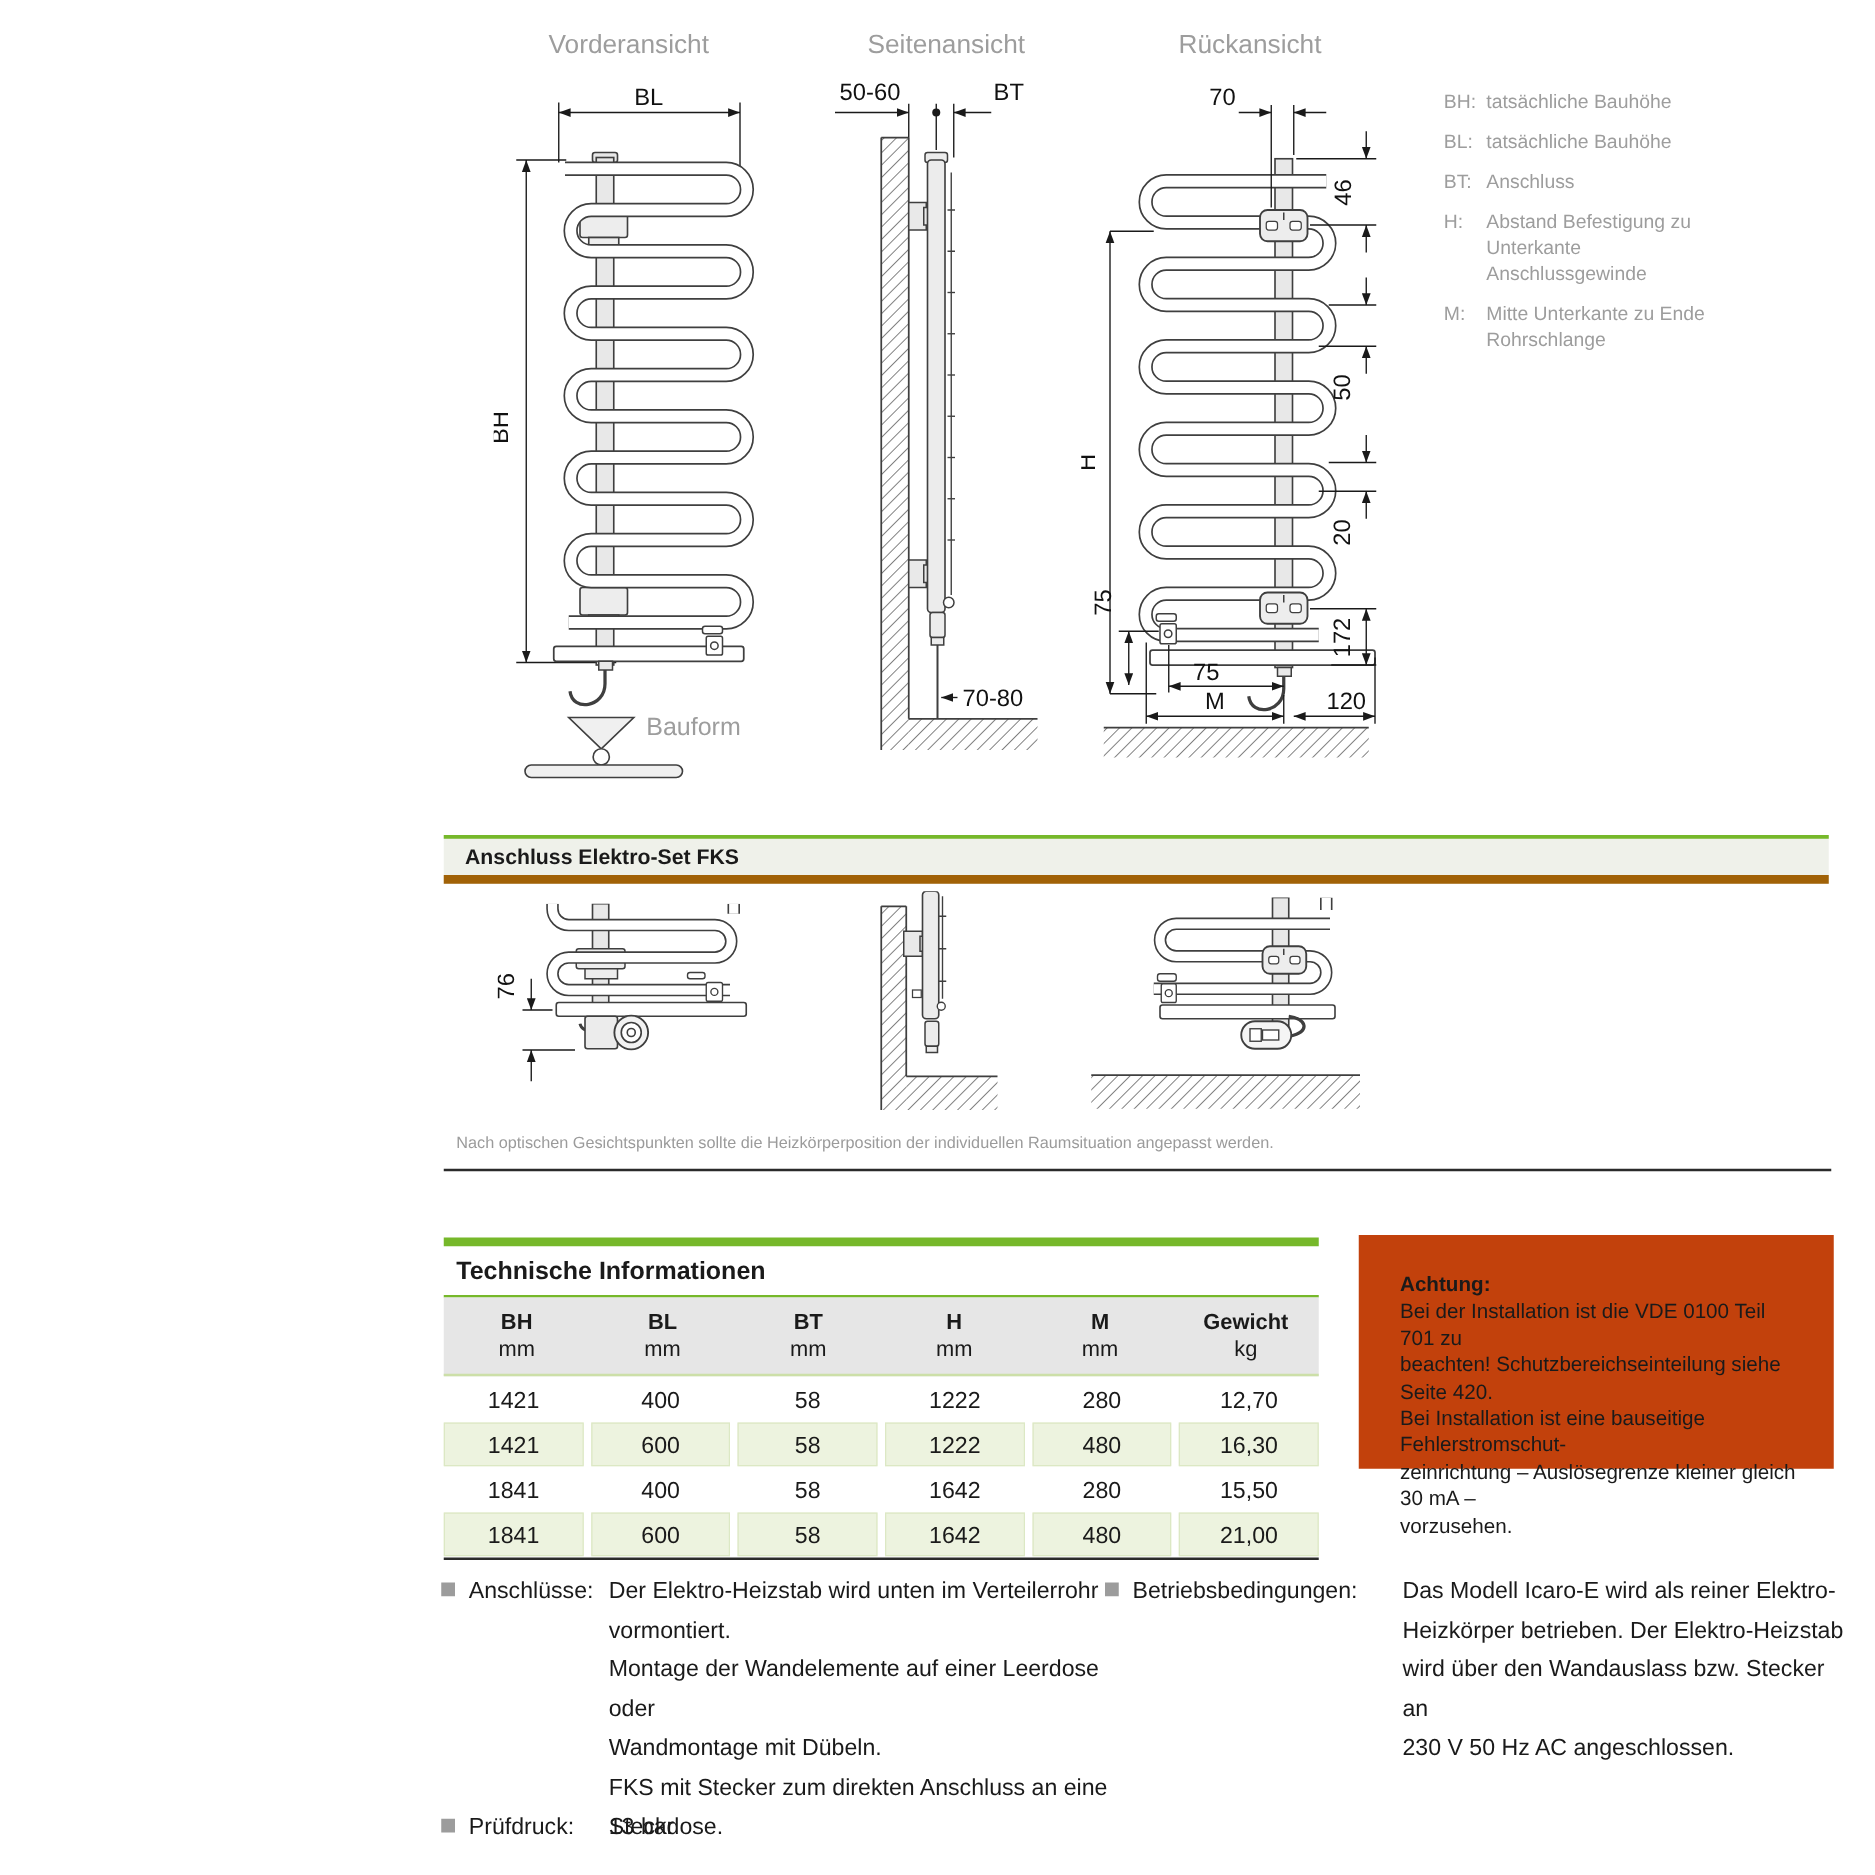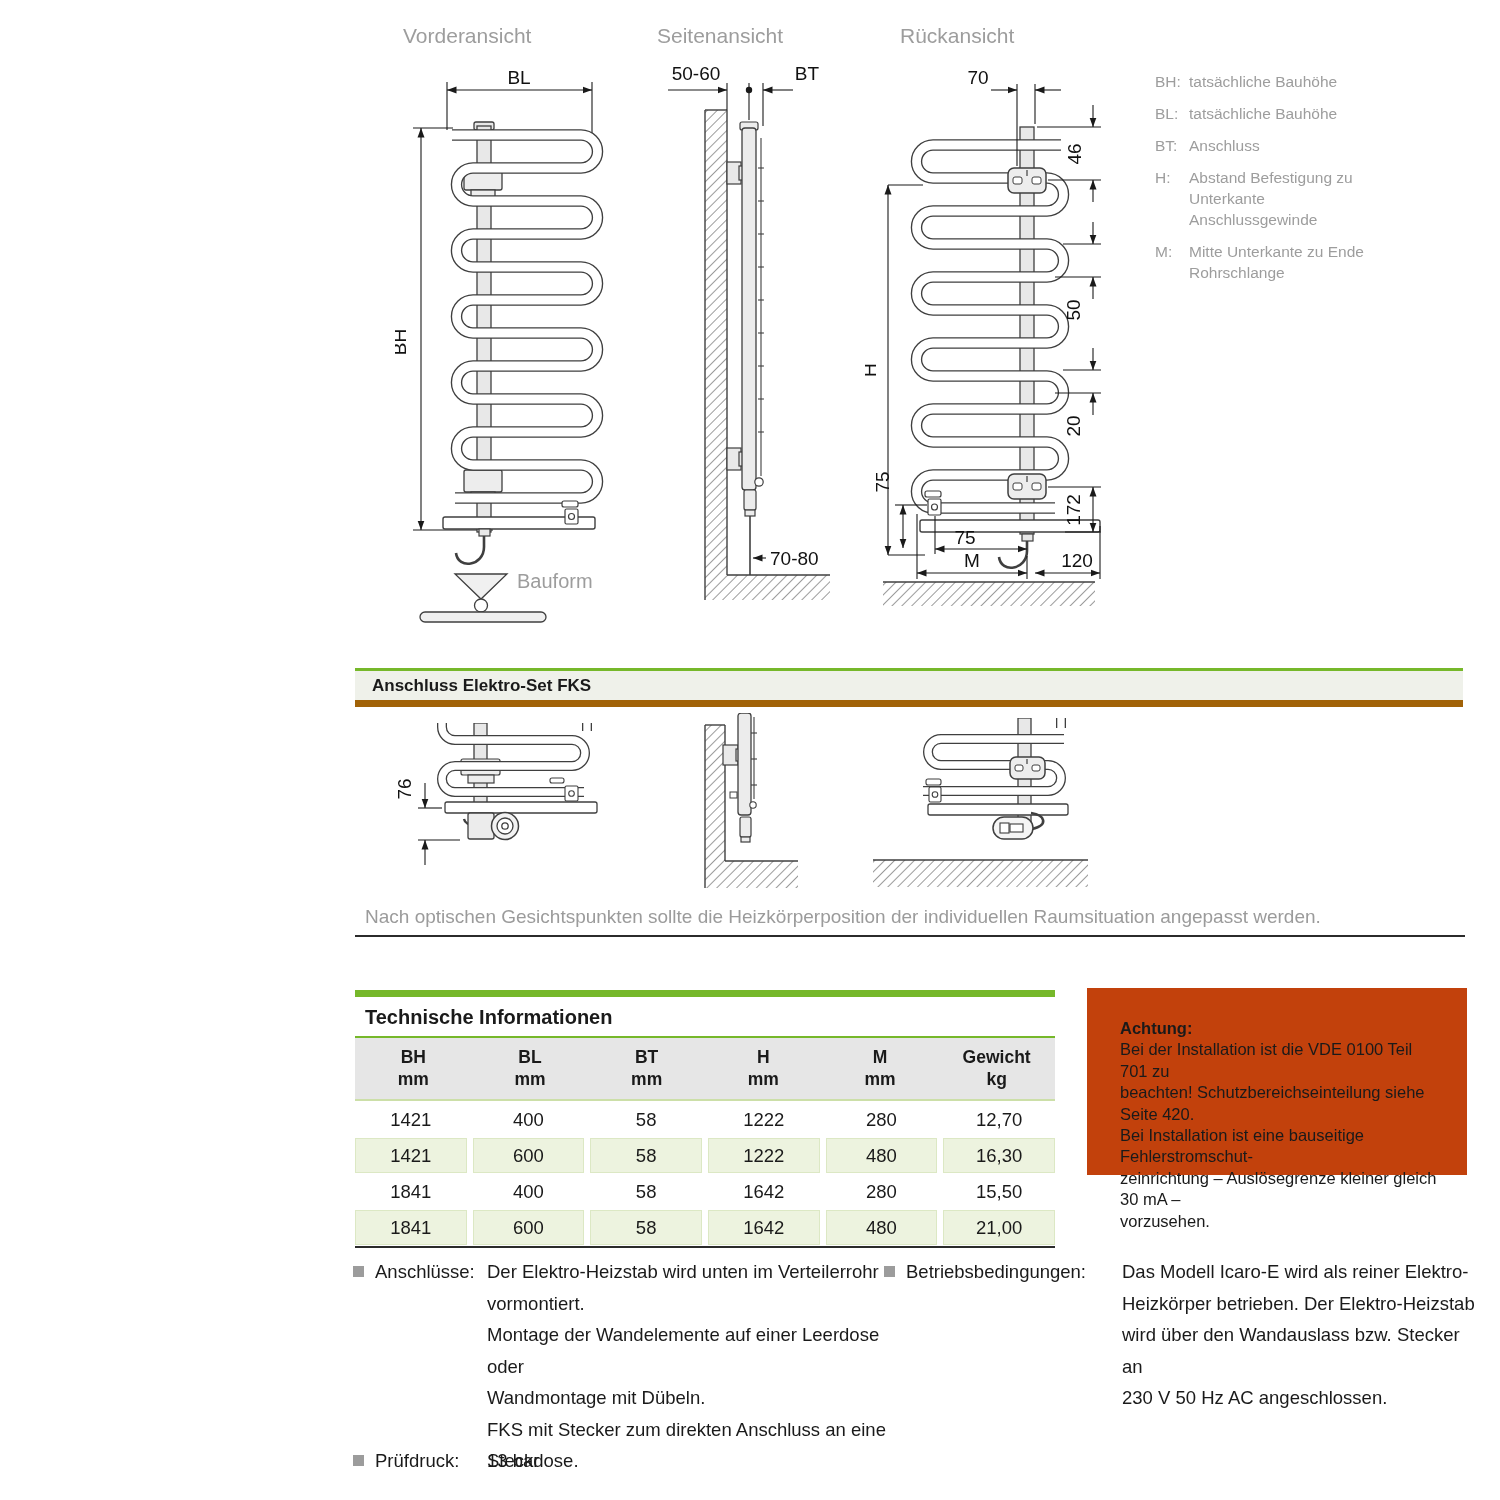--- a/index.html
+++ b/index.html
@@ -1,41 +1,41 @@
 <!DOCTYPE html>
 <html><head>
 <meta charset="utf-8">
 <style>
   html,body{margin:0;padding:0;}
   body{
     width:1500px;height:1500px;position:relative;background:#fff;
     font-family:"Liberation Sans", sans-serif;color:#1a1a1a;overflow:hidden;
   }
   .abs{position:absolute;}
-  .view-title{font-size:21px;color:#9d9d9d;text-align:left;width:200px;}
+  .view-title{font-size:21px;color:#9d9d9d;text-align:center;width:200px;}
   
   .legend{left:1155px;top:71px;width:250px;}
   .legend-row{display:flex;margin-bottom:11px;font-size:15.5px;line-height:21px;color:#9d9d9d;}
   .legend-key{width:34px;flex:none;}
   .legend-desc{width:205px;}
   
   .band{left:355px;top:668px;width:1108px;height:29px;background:#eff1ea;
         border-top:3px solid #76b82a;border-bottom:7px solid #a16207;
         display:flex;align-items:center;}
   .band-title{font-size:17px;font-weight:bold;padding-left:17px;}
-  .note{left:365px;top:906px;font-size:19px;color:#9b9b9b;}
+  .note{left:365px;top:906px;font-size:13px;color:#9b9b9b;}
   .sep-line{left:355px;top:935px;width:1110px;height:0;border-top:2px solid #2b2b2b;}
   
   .tech{left:355px;top:990px;width:700px;}
   .tech-greenbar{height:7px;background:#76b82a;}
   .tech-title{font-size:20px;font-weight:bold;padding:9px 10px 7px 10px;border-bottom:2.5px solid #76b82a;}
   .thead{display:grid;grid-template-columns:repeat(6,1fr);background:#e6e6e6;
          padding:8px 0 9px 0;border-bottom:2px solid #ccdfa8;}
   .th{ text-align:center;font-size:17.5px;font-weight:bold;line-height:22px;}
-  .th .unit{display:block;font-weight:bold;}
+  .th .unit{display:block;font-weight:normal;}
   .trow{display:grid;grid-template-columns:repeat(6,1fr);column-gap:6px;margin:1px 0;}
   .td{text-align:center;font-size:18.5px;padding:7px 0 6px 0;}
   .trow.tint .td{background:#edf3df;border:1px solid #dce8c4;padding:6px 0 5px 0;}
   .tech-bottom{border-top:2.5px solid #2b2b2b;height:0;}
   
   .achtung{left:1087px;top:988px;width:380px;height:187px;background:#c2410c;box-sizing:border-box;
            padding:30px 26px 0 33px;font-size:16.5px;line-height:21.4px;}
   .achtung .ttl{font-weight:bold;}
   .achtung .bdy{white-space:pre-line;}
   

